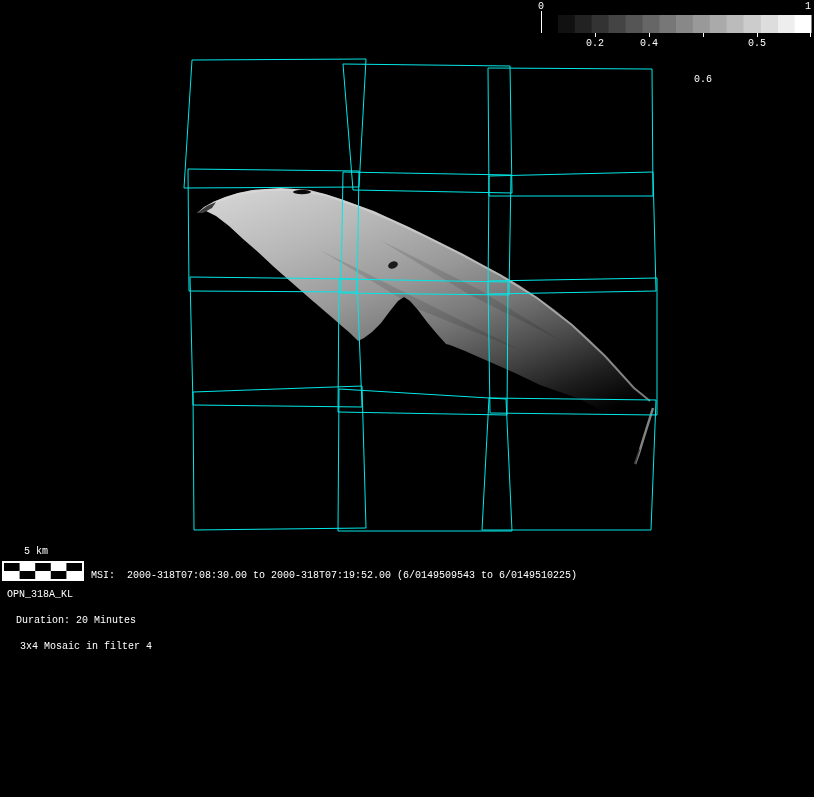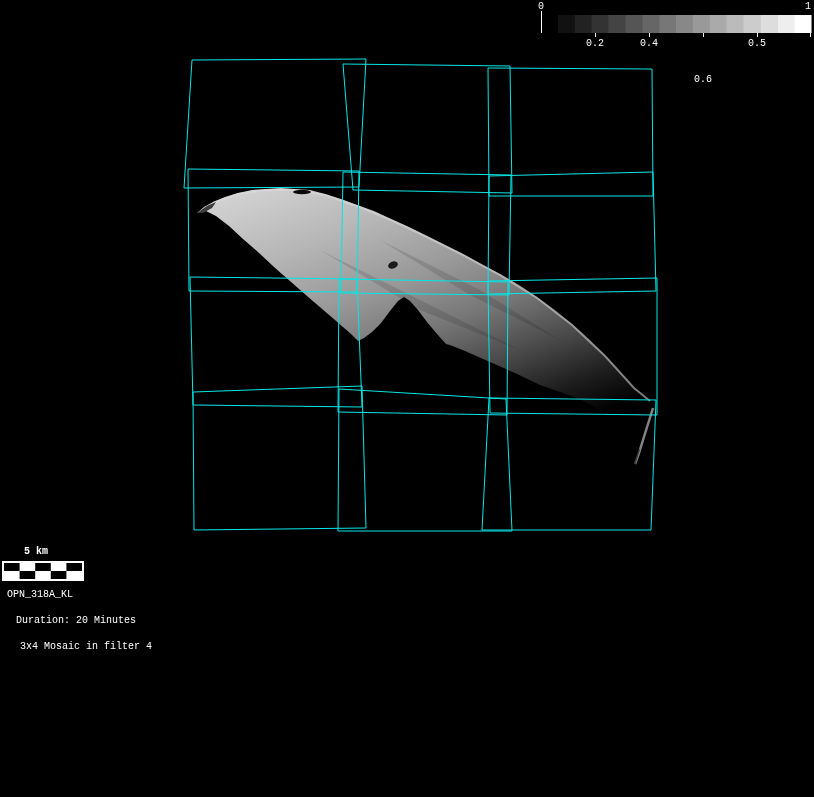--- a/index.html
+++ b/index.html
@@ -127,18 +127,19 @@
       </g>
   </svg>
 
   <div class="lbl ctr" style="left:541px;top:1px;">0</div>
   <div class="lbl ctr" style="left:808px;top:1px;">1</div>
   <div class="lbl ctr" style="left:595px;top:38px;">0.2</div>
   <div class="lbl ctr" style="left:649px;top:38px;">0.4</div>
   <div class="lbl ctr" style="left:703px;top:38px;margin-top:36px;">0.6</div>
   <div class="lbl ctr" style="left:757px;top:38px;">0.5</div>
 
-  <div class="lbl" style="left:24px;top:546px;font-weight:bold;">5 km</div>
+  <div class="lbl" style="left:24px;top:546px;">5 km</div>
 
+  <div class="lbl" style="left:91px;top:570px;">MSI:  2000-318T07:08:30.00 to 2000-318T07:19:52.00 (6/0149509543 to 6/0149510225)</div>
   <div class="lbl" style="left:7px;top:589px;text-align:right;">OPN_318A_KL</div>
   <div class="lbl" style="left:20px;top:602px;margin-top:39px;">3x4 Mosaic in filter 4</div>
   <div class="lbl" style="left:7px;top:615px;padding-left:9px;">Duration: 20 Minutes</div>
 </div>
 
 </body></html>

